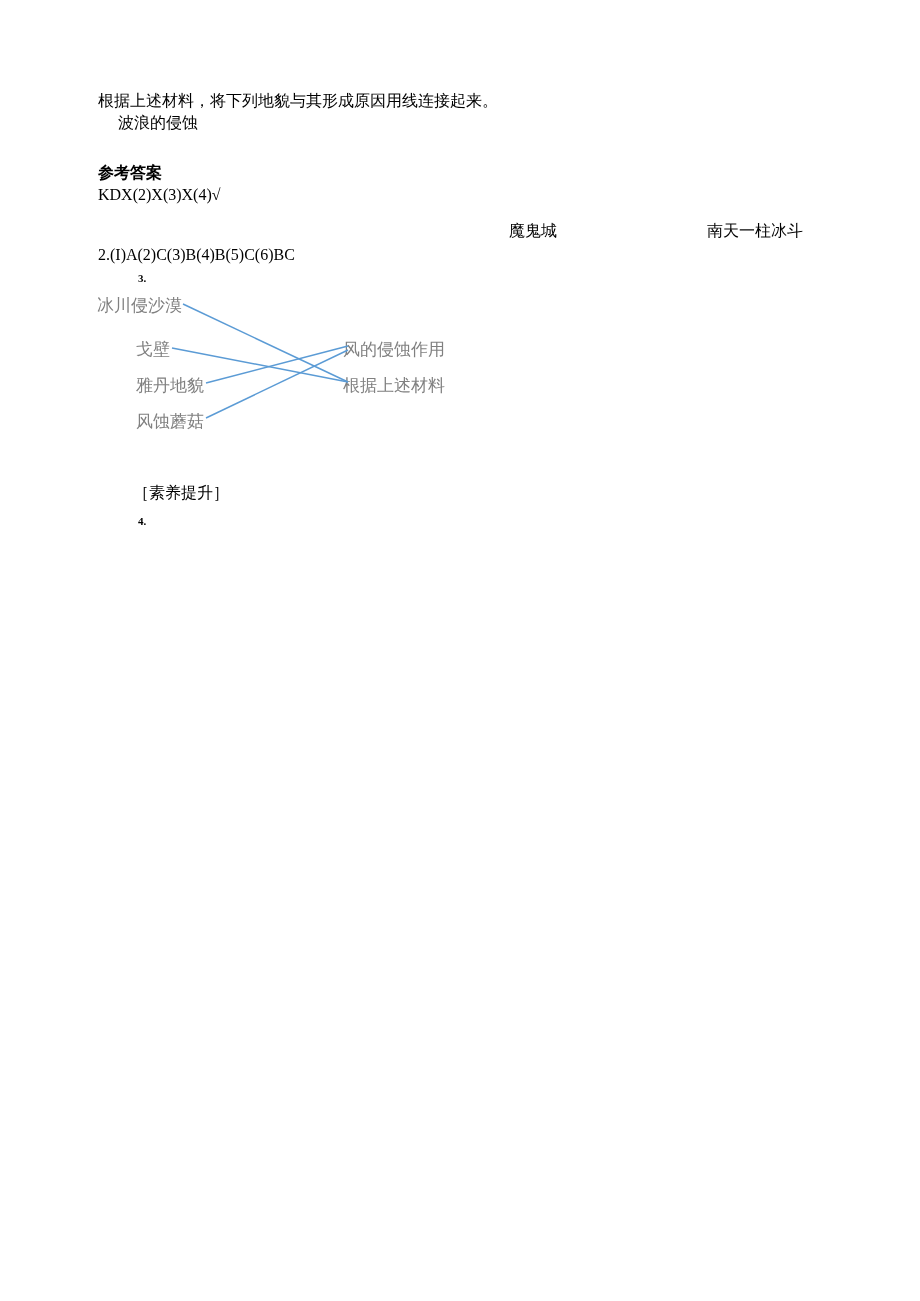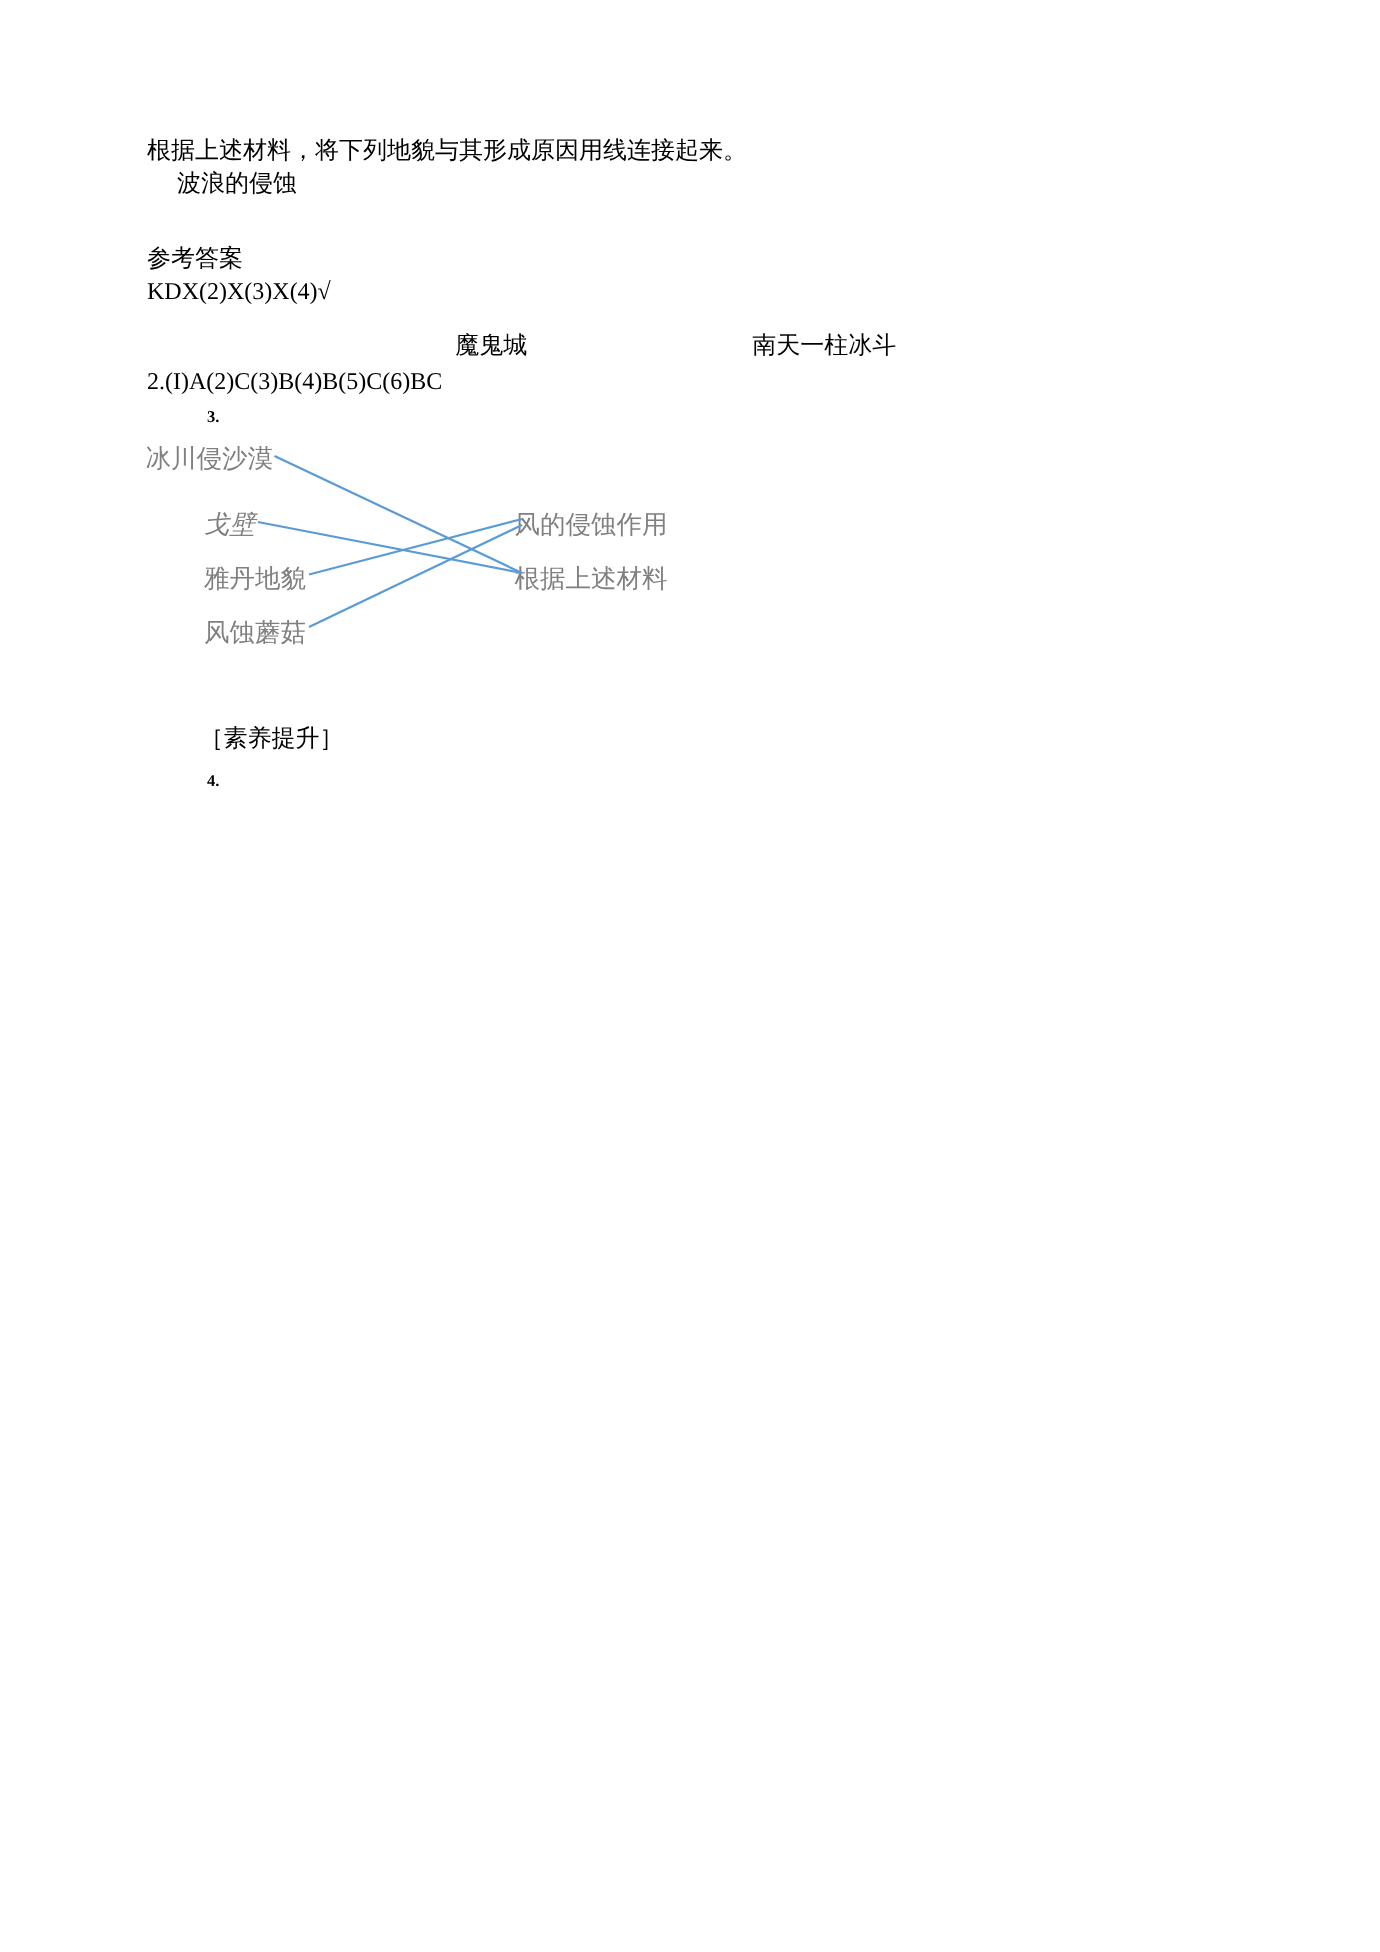--- a/index.html
+++ b/index.html
@@ -20,31 +20,31 @@
       padding-right: 98px;
     }
     .line1 {
       line-height: 22px;
     }
     .line2 {
       line-height: 22px;
       margin-left: 20px;
     }
     .section-heading {
-      font-weight: normal;
+      font-weight: bold;
       margin-top: 28px;
       line-height: 22px;
     }
     .line-ans1 {
       line-height: 22px;
       font-family: Liberation Serif, serif;
     }
     .three-col {
       display: flex;
-      justify-content: center;
+      justify-content: flex-end;
       margin-top: 14px;
       line-height: 22px;
     }
     .three-col .c1 {
       flex: 0 0 auto;
     }
     .three-col .c2 {
       flex: 0 0 auto;
       margin-left: 150px;
     }
@@ -69,21 +69,21 @@
       height: 180px;
       margin-top: 5px;
     }
     .dg-text {
       position: absolute;
       color: #808080;
       font-size: 17px;
       white-space: nowrap;
     }
     .t-bingchuan { left: -1px; top: 4px; }
-    .t-gobi      { left: 38px; top: 48px; font-style: italic; }
+    .t-gobi      { left: 38px; top: 48px; }
     .t-yadan     { left: 38px; top: 84px; }
     .t-fengshi   { left: 38px; top: 120px; }
     .t-right1    { left: 245px; top: 48px; }
     .t-right2    { left: 245px; top: 84px; }
     .diagram-svg {
       position: absolute;
       left: 0;
       top: 0;
       width: 470px;
       height: 180px;

